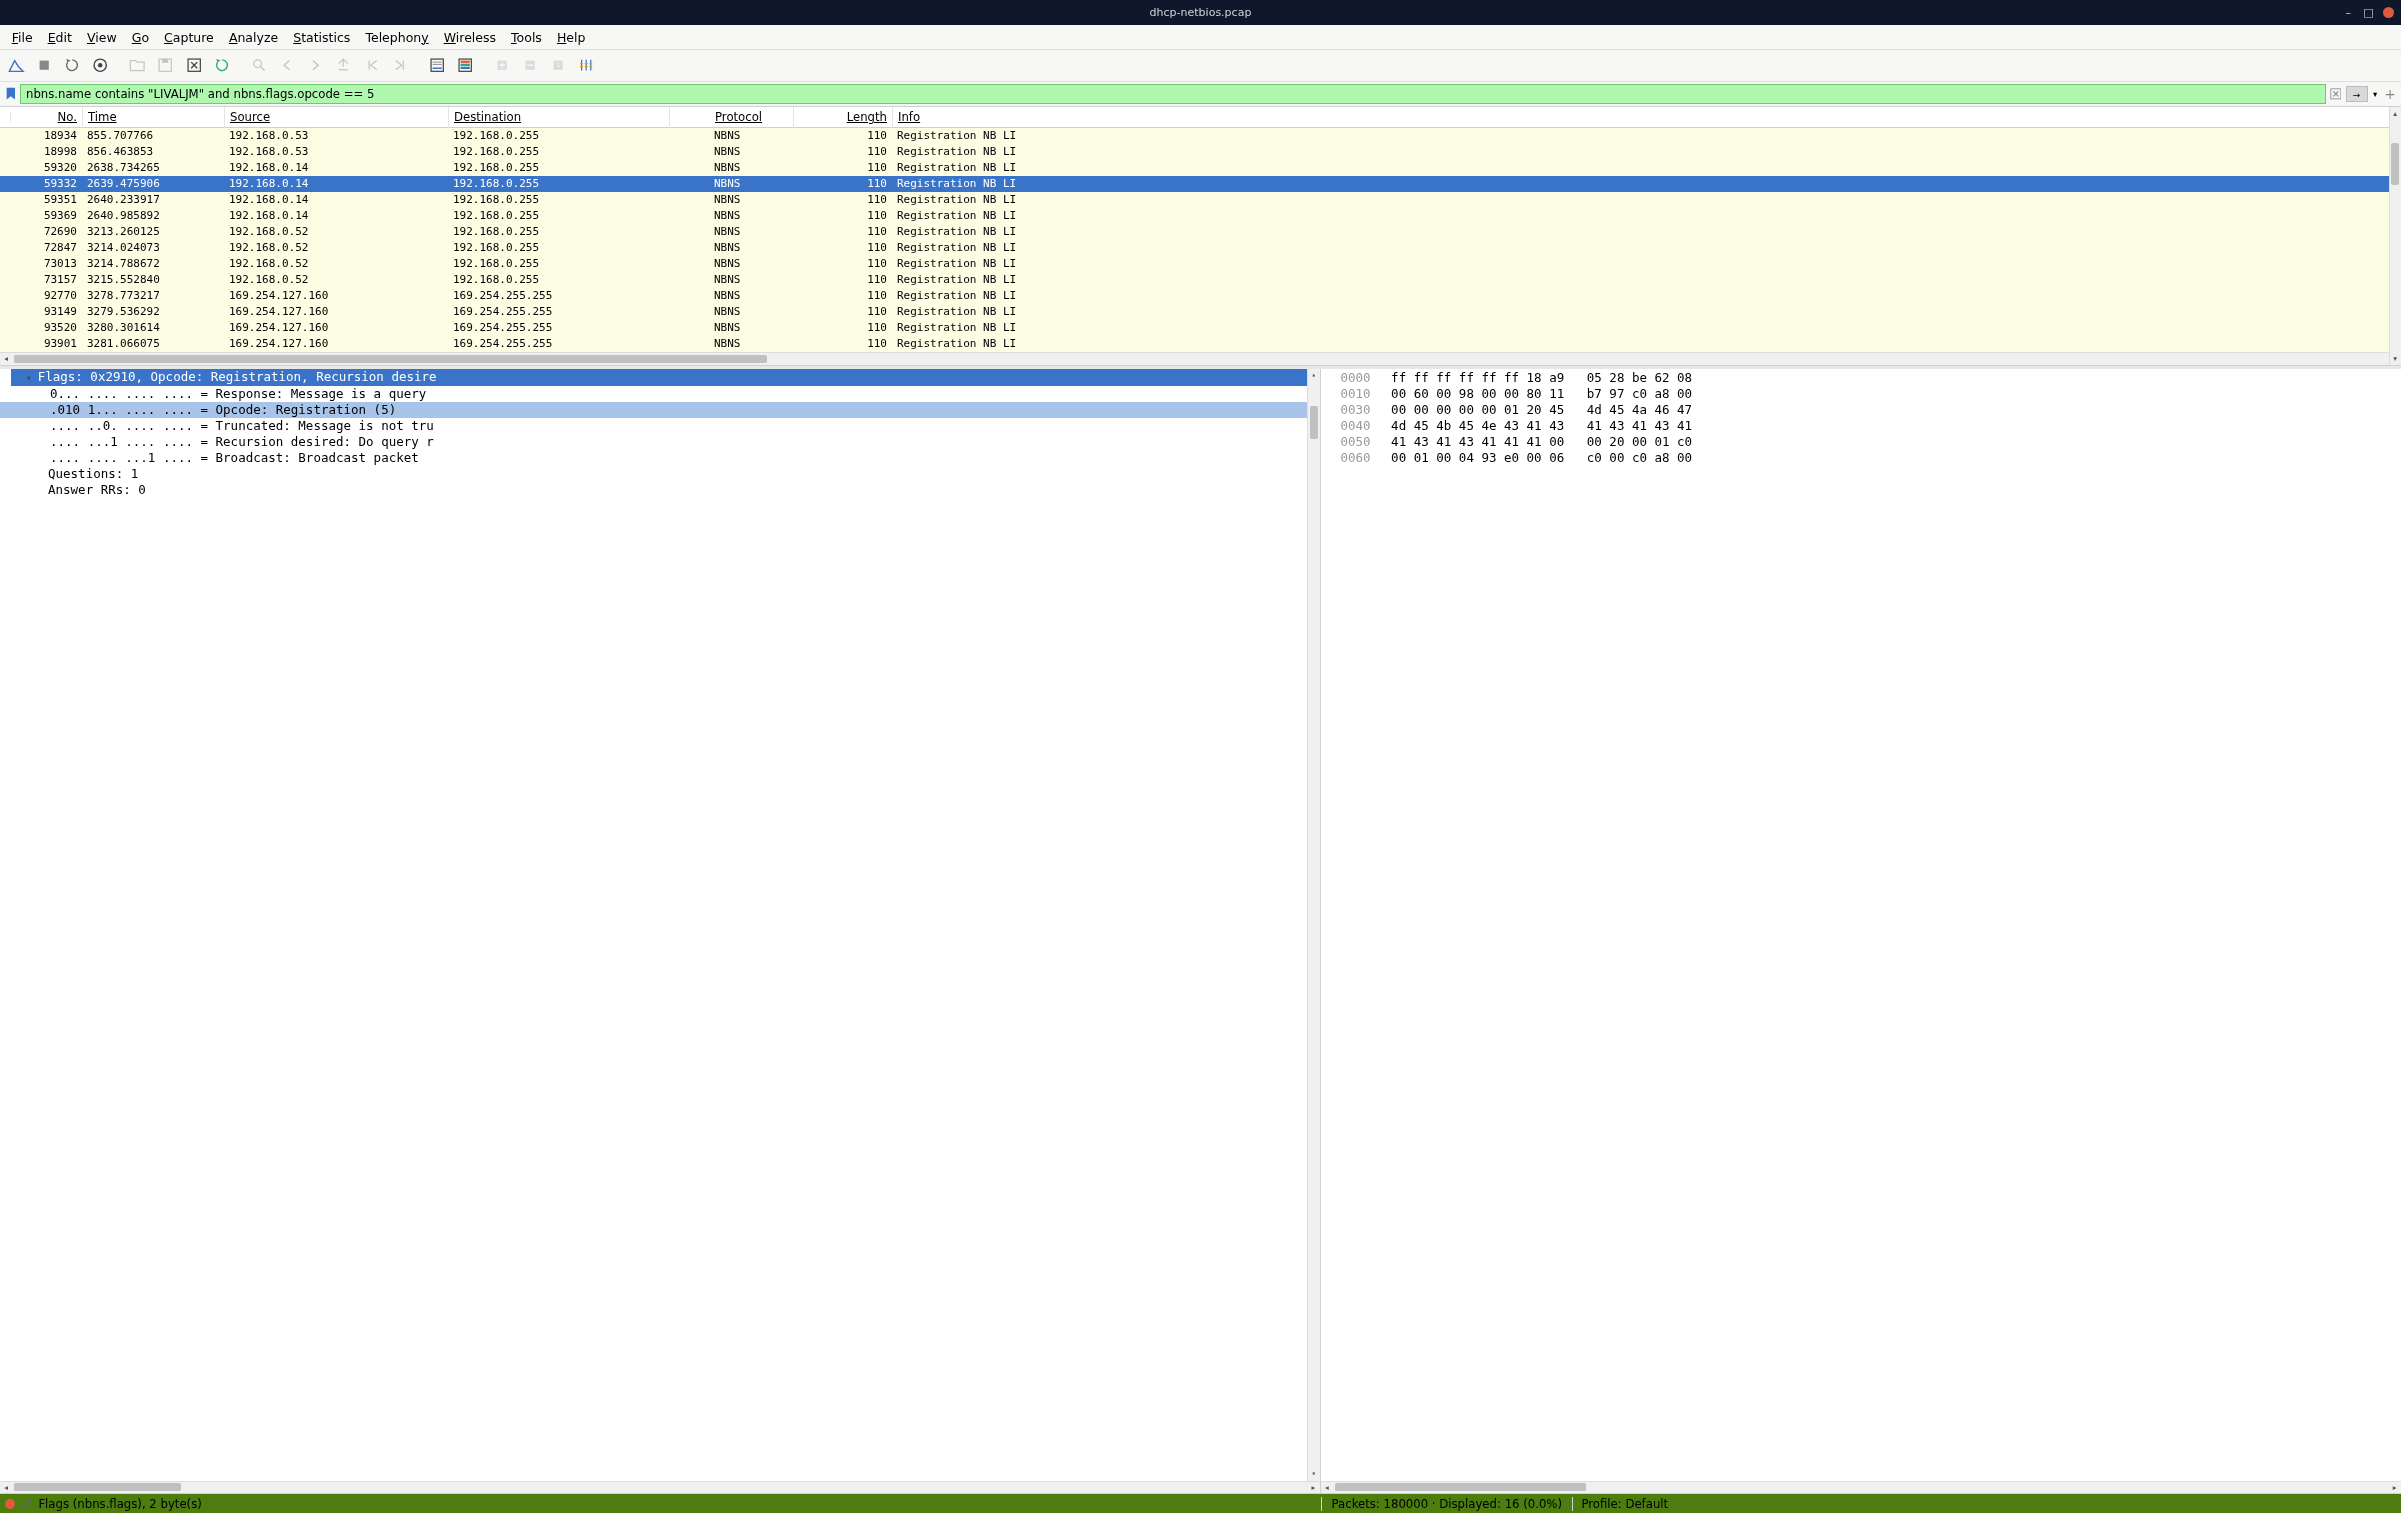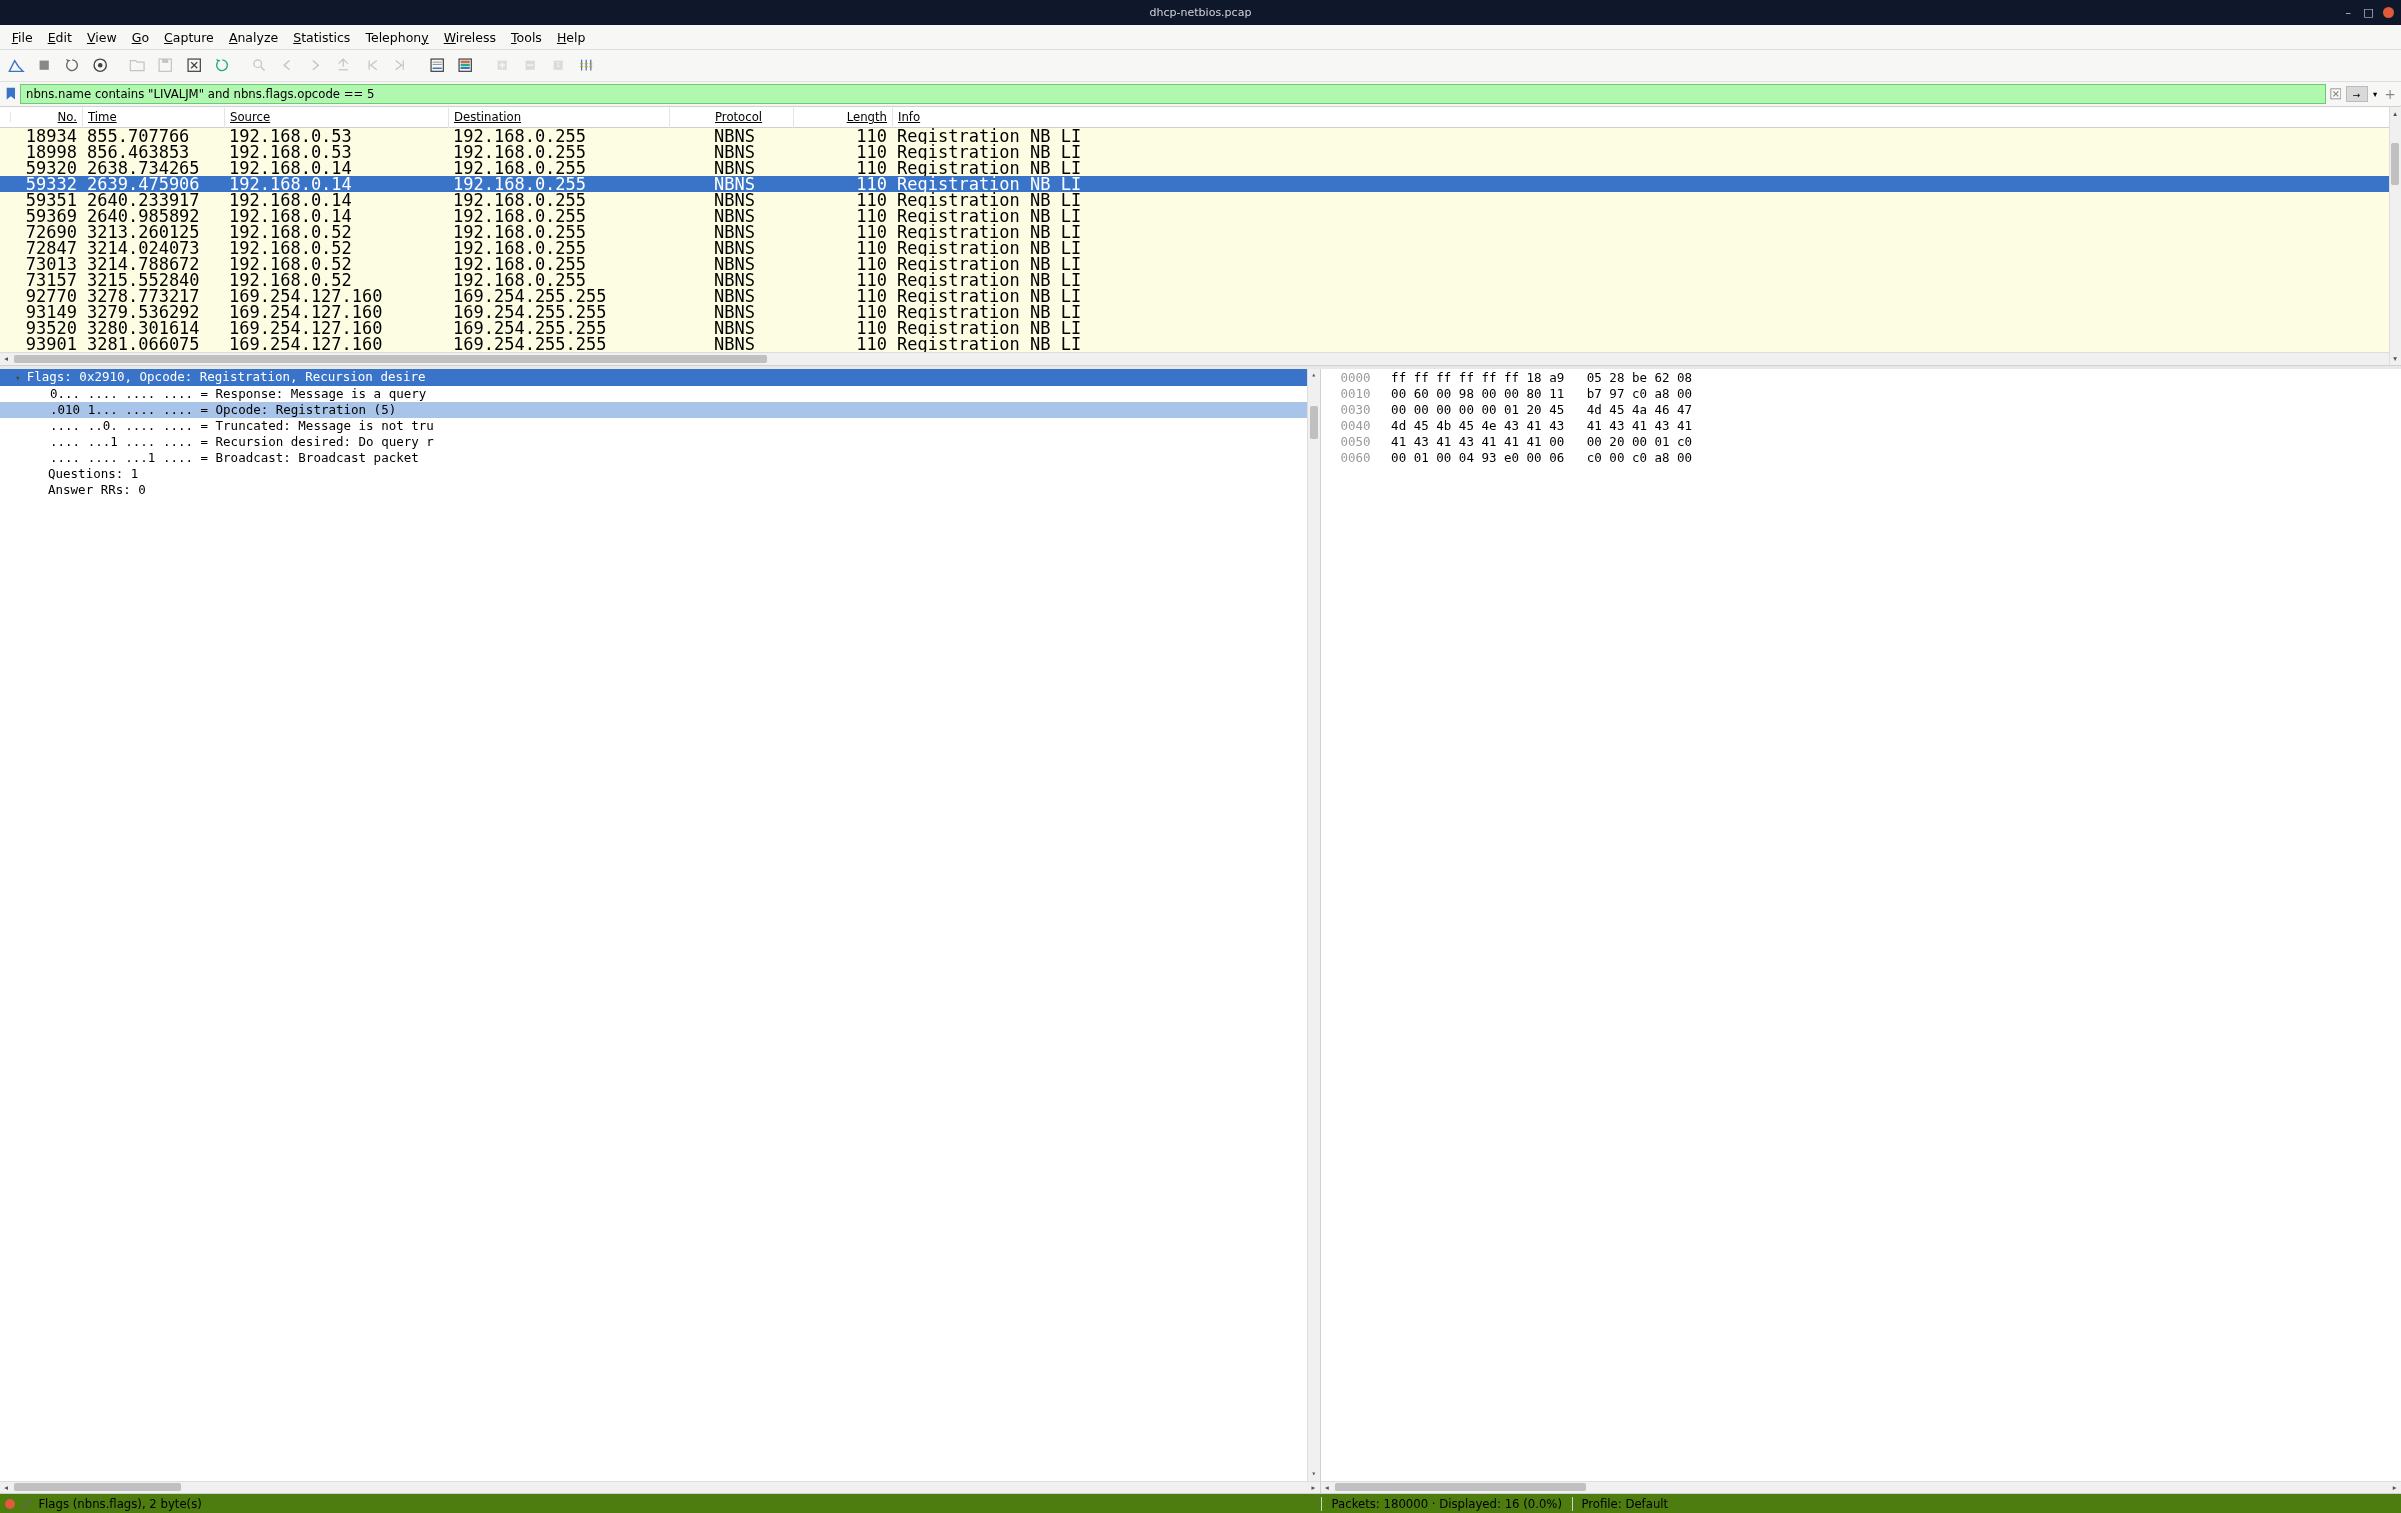--- a/index.html
+++ b/index.html
@@ -21,21 +21,21 @@
 .filterbar { background: #f7f7f6; border-bottom: 0.8px solid #d0d0d0; height: 25px; display: flex; align-items: center; padding: 0 3.3px; gap: 1.7px; }
 .bm { width: 15px; height: 15px; display: inline-flex; align-items: center; justify-content: center; }
 .filter-input { flex: 1; background: #b0f8b0; border: 0.8px solid #6fc96f; padding: 2.5px 5px; font-family: inherit; font-size: 11.7px; height: 20px; }
 .filter-clear { width: 16.7px; height: 16.7px; display:inline-flex; align-items:center; justify-content:center; cursor:pointer; }
 .filter-apply { width: 22px; height: 16.7px; background:#d9d9d9; border:0.8px solid #bbb; display:inline-flex; align-items:center; justify-content:center; cursor:pointer; font-size:9.2px; }
 .filter-dd { width: 11.7px; height: 16.7px; display:inline-flex; align-items:center; justify-content:center; cursor:pointer; font-size:8.4px; }
 .filter-plus { width: 15px; height: 16.7px; display:inline-flex; align-items:center; justify-content:center; cursor:pointer; color:#888; font-size:13.4px; }
 .packet-list { flex: 0 0 auto; position: relative; border-bottom: 0.8px solid #d0d0d0; }
 .pl-header { display: flex; background: #fff; border-bottom: 0.8px solid #d0d0d0; height: 21px; align-items: center; font-size: 11.7px; position: relative; }
 .pl-header .col { padding: 5px 5px; border-right: 0.8px solid #e4e4e4; overflow: hidden; white-space: nowrap; text-decoration: underline; }
-.pl-body { background: #fff; font-family: "DejaVu Sans Mono","Liberation Mono", monospace; font-size: 17px; line-height: 16px; position: relative; }
+.pl-body { background: #fff; font-family: "DejaVu Sans Mono","Liberation Mono", monospace; font-size: 11px; line-height: 16px; position: relative; }
 .pl-row { display: flex; height: 16px; align-items: center; }
 .pl-row.yellow { background: #fdfde3; }
 .pl-row.selected { background: #3a74c8; color: #fff; }
 .pl-row .cell { padding: 0 5px; overflow: hidden; white-space: nowrap; }
 .pl-row .tree { width: 10px; flex-shrink:0; font-size:8.4px; color:#888; padding-left:1.7px; }
 .c-no { width: 72px; text-align: right; }
 .c-time { width: 142px; }
 .c-src { width: 224px; }
 .c-dst { width: 221px; }
 .c-proto { width: 84px; margin-left: 40px; }
@@ -49,21 +49,21 @@
 .pl-hscroll .arrow { width:12.5px; display:flex; align-items:center; justify-content:center; font-size:7.5px; color:#555; cursor:pointer; }
 .pl-hscroll .track { flex:1; position:relative; height:100%; }
 .pl-hscroll .thumb { position:absolute; top:1.7px; bottom:1.7px; left:1.7px; width:753px; background:#c0c0c0; border-radius:1.7px; }
 .splitter { height: 3.3px; background: #e8e8e8; cursor: row-resize; }
 .bottom-panes { flex: 1; display: flex; min-height: 0; }
 .details-pane { flex: 0 0 55%; display:flex; flex-direction:column; border-right: 0.8px solid #d0d0d0; background:#fff; min-width:0; }
 .details-body { flex:1; overflow:hidden; font-family: "DejaVu Sans Mono","Liberation Mono", monospace; font-size: 12.5px; line-height: 16px; position:relative; }
 .d-row { padding-left: 15px; white-space: nowrap; overflow:hidden; }
 .d-row.lvl1 { padding-left: 48px; }
 .d-row.lvl2 { padding-left: 50px; }
-.d-row.highlight { background: #3a74c8; color: #fff; }
+.d-row.highlight { background: #3a74c8; color: #fff; margin-left: 11px; }
 .d-row.highlight2 { background: #a8c4e8; }
 .d-row .toggle { display:inline-block; width:11.7px; font-size:9.2px; color:#444; }
 .d-vscroll { position:absolute; right:0; top:0; bottom:0; width:12.5px; background:#f0f0f0; border-left:0.8px solid #ddd; display:flex; flex-direction:column; }
 .d-vscroll .arrow { height:12.5px; display:flex; align-items:center; justify-content:center; font-size:7.5px; color:#555; }
 .d-vscroll .track { flex:1; position:relative; }
 .d-vscroll .thumb { position:absolute; left:1.7px; right:1.7px; top:25px; height:33px; background:#c0c0c0; border-radius:1.7px; }
 .bytes-pane { flex: 1; display:flex; flex-direction:column; background:#fff; min-width:0; }
 .bytes-body { flex:1; overflow:hidden; font-family: "DejaVu Sans Mono","Liberation Mono", monospace; font-size: 12.5px; line-height: 16px; position:relative; padding:1.7px 0; }
 .hex-row { display:flex; white-space: pre; }
 .hex-off { width: 48px; color: #9a9a9a; padding-left:20px; }

